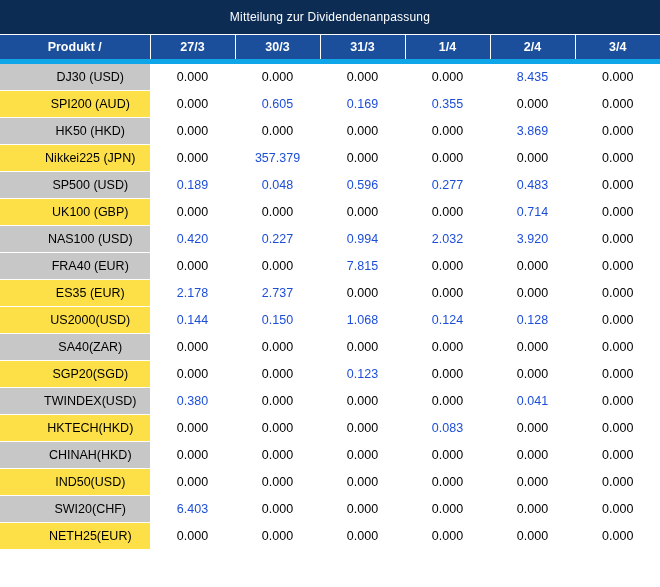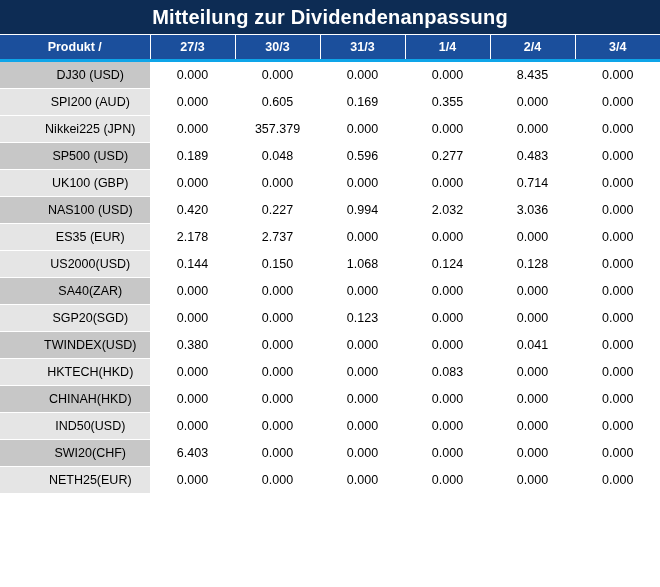--- a/index.html
+++ b/index.html
@@ -18,66 +18,66 @@
     height: 587px;
     box-sizing: border-box;
     background: #ffffff;
     display: flex;
     flex-direction: column;
   }
   .title-bar {
     background: #0d2c54;
     color: #ffffff;
     text-align: center;
-    font-size: 20px;
-    font-weight: bold;
+    font-size: 12px;
+    font-weight: normal;
     letter-spacing: 0.2px;
     height: 34px;
     line-height: 34px;
     border-bottom: 1px solid #ffffff;
   }
   table {
     border-collapse: collapse;
     width: 660px;
     table-layout: fixed;
   }
   col.c0 { width: 150px; }
   col.cd { width: 85px; }
   thead th {
     background: #1b4f9c;
     color: #ffffff;
     font-size: 12.5px;
     font-weight: bold;
     height: 24px;
     border-right: 1px solid #ffffff;
-    border-bottom: 3px solid #0ea5e9;
+    border-bottom: 5px solid #0ea5e9;
     text-align: center;
     padding: 0;
   }
   thead th:last-child { border-right: none; margin-top: 32px; }
   tbody td {
     height: 26px;
     font-size: 12.5px;
     text-align: center;
     border-right: 1px solid #ffffff;
     border-bottom: 1px solid #ffffff;
     padding: 0;
     color: #000000;
     background: #ffffff;
   }
   tbody td:last-child { border-right: none; }
   tbody tr.shaded td.label { background: #c7c7c7; }
-  tbody tr.plain td.label { background: #e5e5e5; }
+  tbody tr.plain td.label { background: #fde047; }
   td.label {
     font-weight: normal;
     color: #000000;
     padding-left: 31px;
   }
   td.val.zero { color: #000000; }
-  td.val.nonzero { color: #000000; }
+  td.val.nonzero { color: #1d4ed8; }
 </style>
 </head>
 <body>
 
 <div class="sheet">
 
   <div class="title-bar">Mitteilung zur Dividendenanpassung</div>
 
   <table>
     <colgroup>
@@ -112,20 +112,29 @@
         </tr>
         <tr class="plain">
           <td class="label">SPI200 (AUD)</td>
           <td class="val zero">0.000</td>
           <td class="val nonzero">0.605</td>
           <td class="val nonzero">0.169</td>
           <td class="val nonzero">0.355</td>
           <td class="val zero">0.000</td>
           <td class="val zero">0.000</td>
         </tr>
+        <tr class="shaded">
+          <td class="label">HK50 (HKD)</td>
+          <td class="val zero">0.000</td>
+          <td class="val zero">0.000</td>
+          <td class="val zero">0.000</td>
+          <td class="val zero">0.000</td>
+          <td class="val nonzero">3.869</td>
+          <td class="val zero">0.000</td>
+        </tr>
         <tr class="plain">
           <td class="label">Nikkei225 (JPN)</td>
           <td class="val zero">0.000</td>
           <td class="val nonzero">357.379</td>
           <td class="val zero">0.000</td>
           <td class="val zero">0.000</td>
           <td class="val zero">0.000</td>
           <td class="val zero">0.000</td>
         </tr>
         <tr class="shaded">
@@ -145,21 +154,30 @@
           <td class="val zero">0.000</td>
           <td class="val nonzero">0.714</td>
           <td class="val zero">0.000</td>
         </tr>
         <tr class="shaded">
           <td class="label">NAS100 (USD)</td>
           <td class="val nonzero">0.420</td>
           <td class="val nonzero">0.227</td>
           <td class="val nonzero">0.994</td>
           <td class="val nonzero">2.032</td>
-          <td class="val nonzero">3.036</td>
+          <td class="val nonzero">3.920</td>
+          <td class="val zero">0.000</td>
+        </tr>
+        <tr class="shaded">
+          <td class="label">FRA40 (EUR)</td>
+          <td class="val zero">0.000</td>
+          <td class="val zero">0.000</td>
+          <td class="val nonzero">7.815</td>
+          <td class="val zero">0.000</td>
+          <td class="val zero">0.000</td>
           <td class="val zero">0.000</td>
         </tr>
         <tr class="plain">
           <td class="label">ES35 (EUR)</td>
           <td class="val nonzero">2.178</td>
           <td class="val nonzero">2.737</td>
           <td class="val zero">0.000</td>
           <td class="val zero">0.000</td>
           <td class="val zero">0.000</td>
           <td class="val zero">0.000</td>

